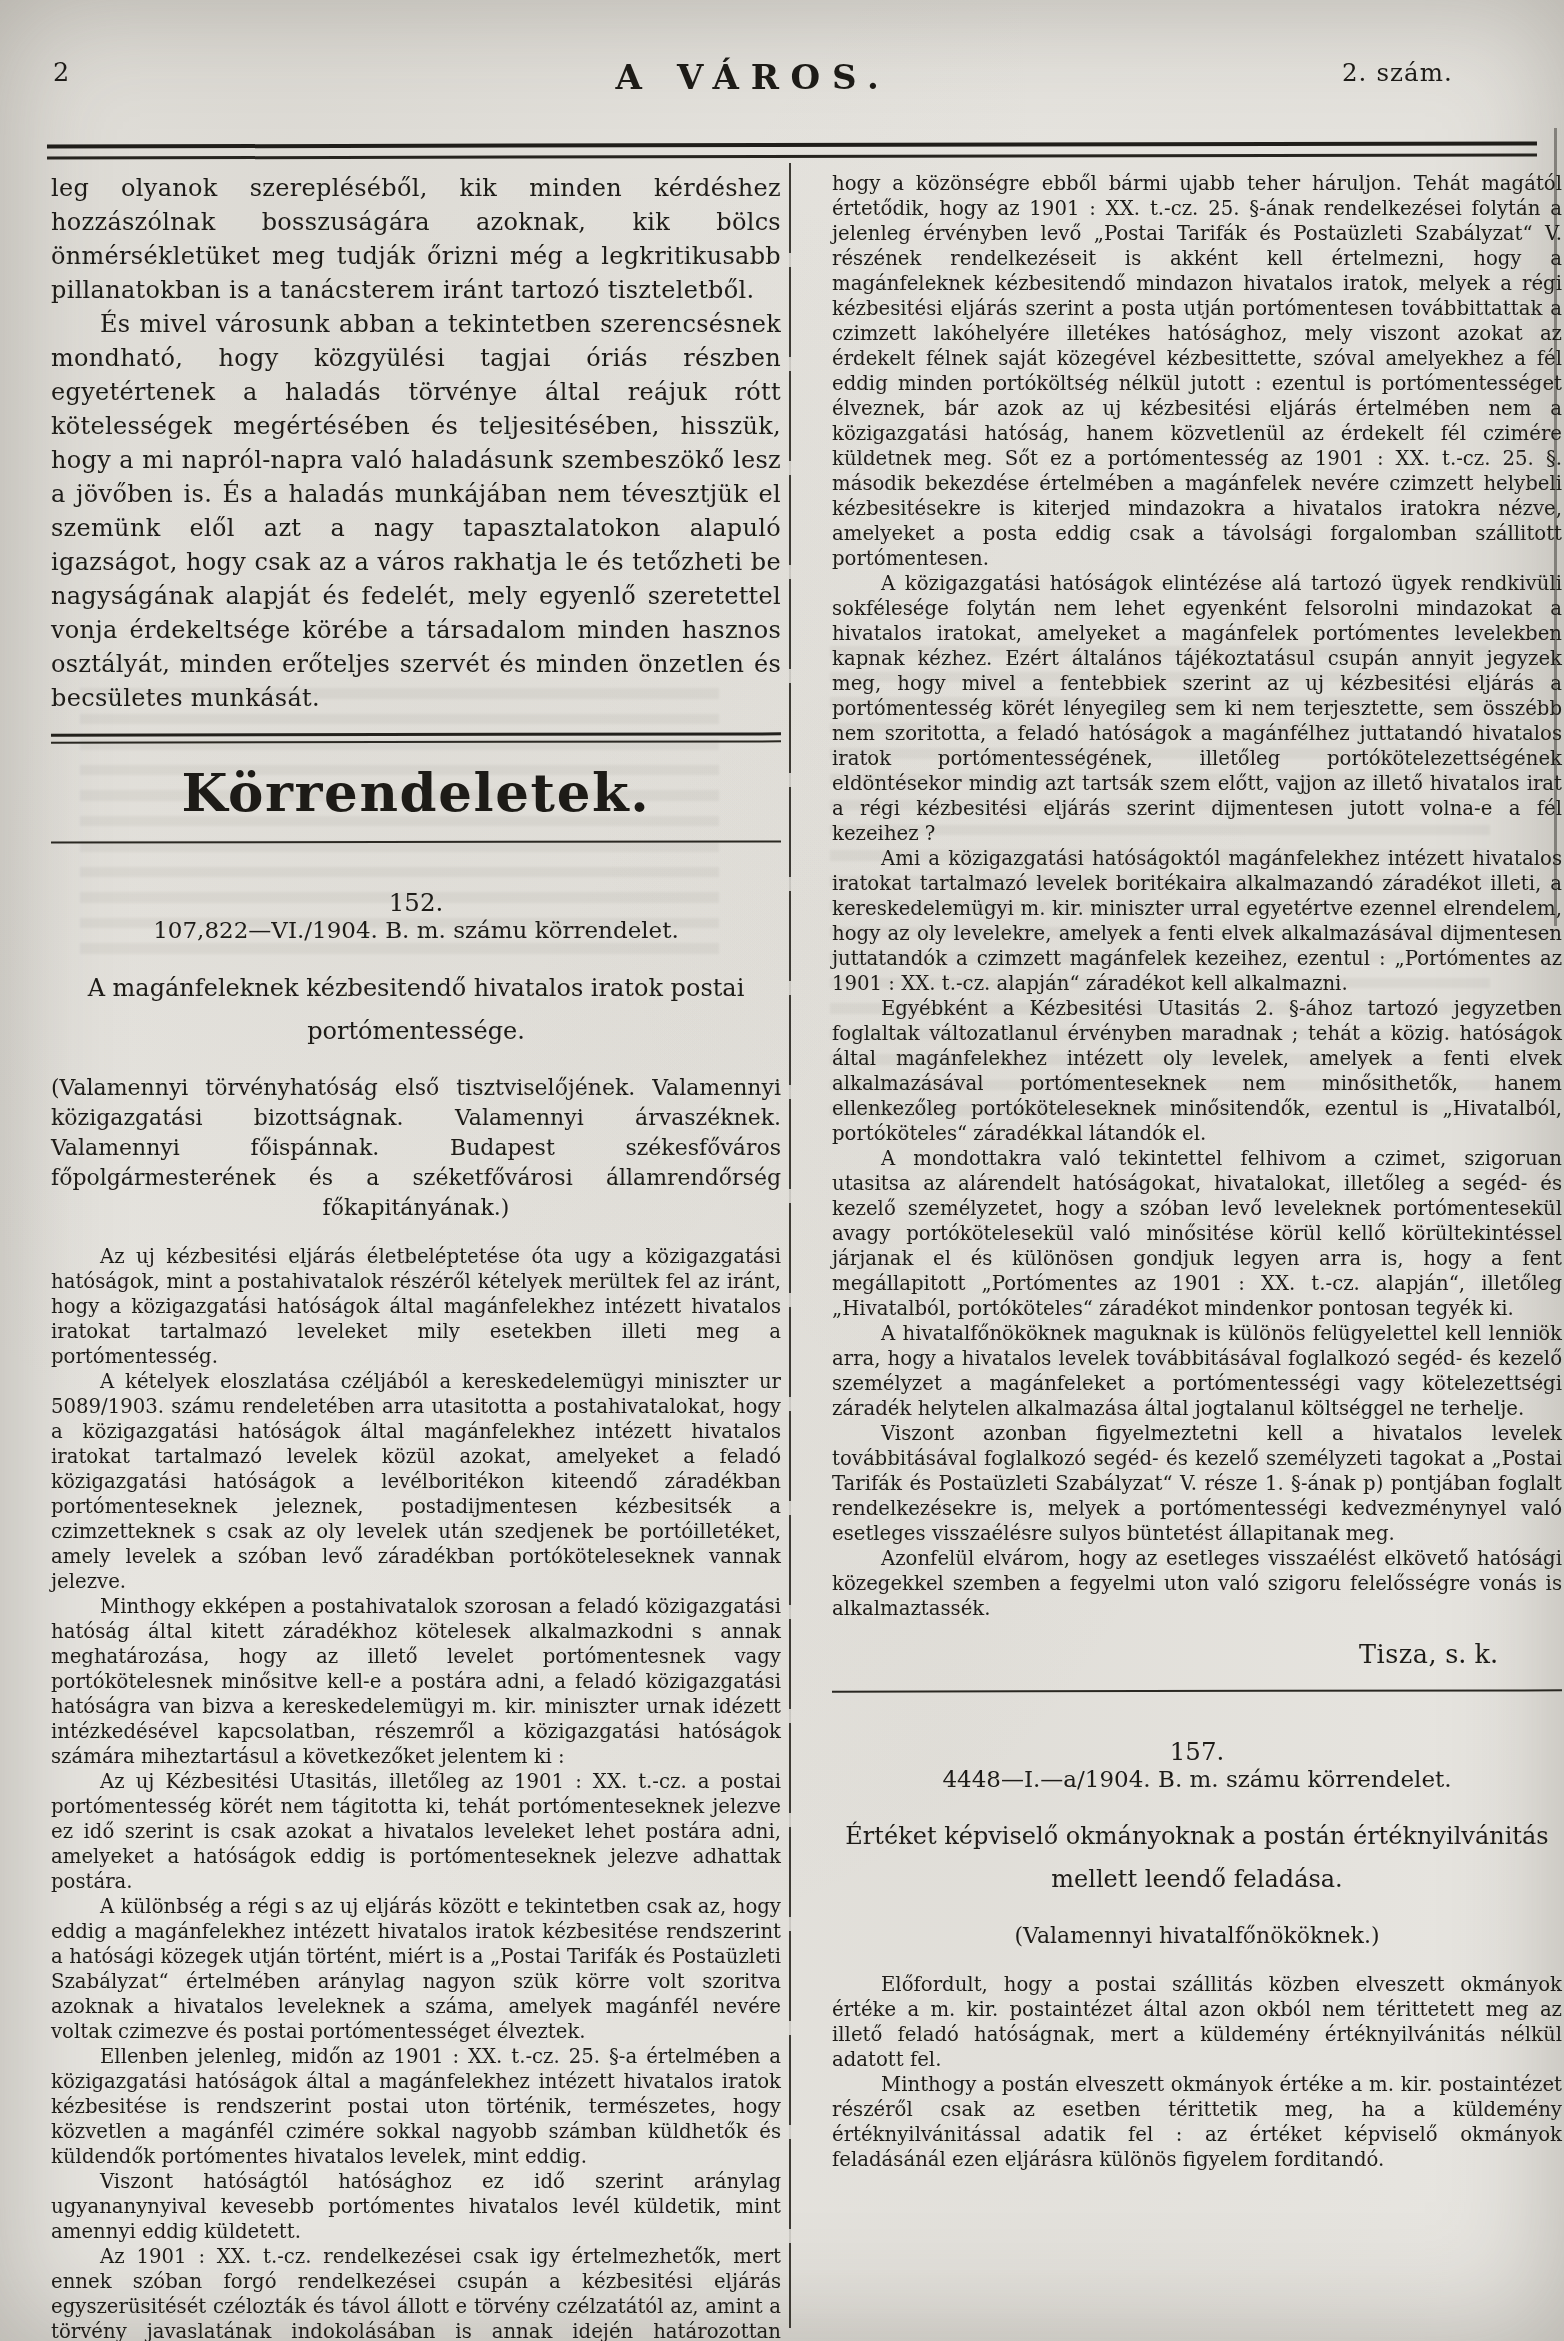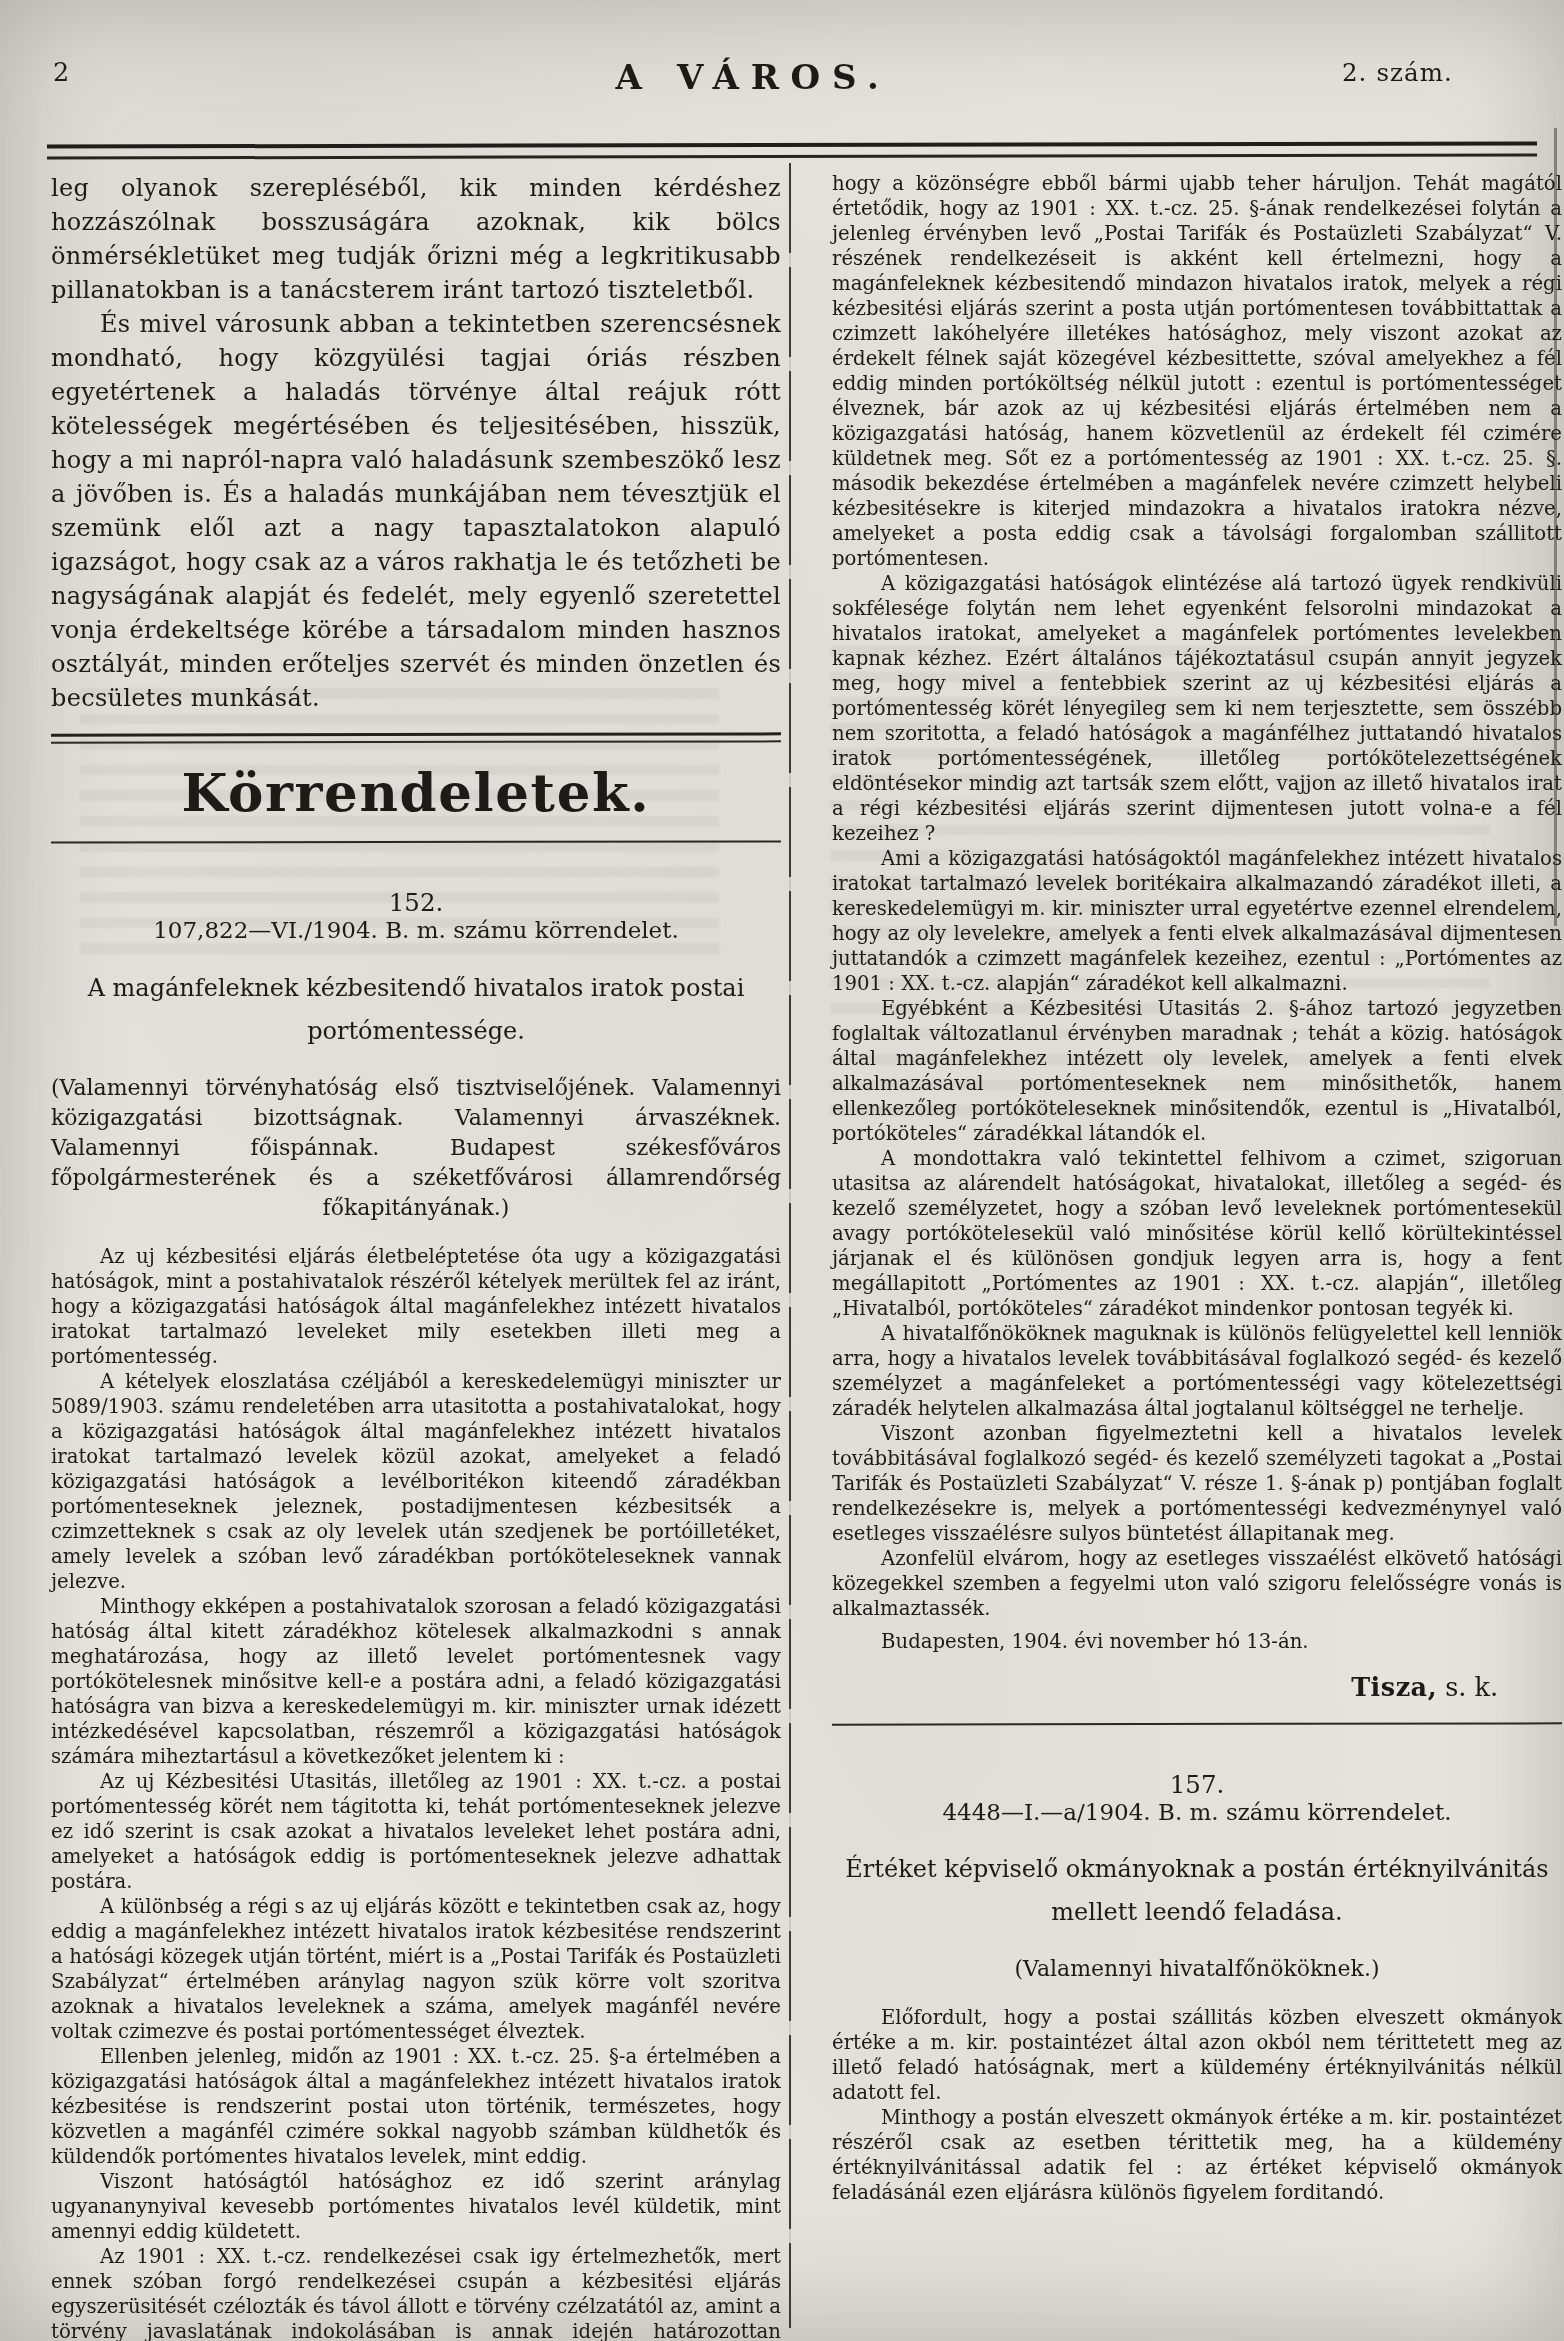--- a/index.html
+++ b/index.html
@@ -73,21 +73,21 @@
   }
   .addressees{
     font-size:22px;line-height:30px;margin-top:20px;
     text-align:justify;text-align-last:center;
   }
   .body-block{margin-top:21px;}
   .dateline{margin-top:7.5px;}
   .signature{
     text-align:right;padding-right:64px;font-size:25.5px;margin-top:18px;
   }
-  .signature .sig-name{font-weight:bold;letter-spacing:0.5px;}
+  .signature .sig-name{font-weight:normal;letter-spacing:0.5px;}
   .sig-rule{margin-top:21px;border-top:2.1px solid #2a2822;transform:rotate(-0.1deg);}
   
   .bleed{
     position:absolute;pointer-events:none;opacity:0.055;filter:blur(1.1px);
     background:repeating-linear-gradient(to bottom,
       transparent 0 7.5px, #4a463e 7.5px 18px, transparent 18px 25.5px);
   }
   .bleed-a{left:830px;top:639px;width:660px;height:479px;}
   .bleed-b{left:80px;top:681px;width:639px;height:277px;}
   .edge-streak{
@@ -151,21 +151,20 @@
         <p class="body-par">hogy a közönségre ebből bármi ujabb teher háruljon. Tehát magától értetődik, hogy az 1901 : XX. t.-cz. 25. §-ának rendelkezései folytán a jelenleg érvényben levő „Postai Tarifák és Postaüzleti Szabályzat“ V. részének rendelkezéseit is akként kell értelmezni, hogy a magánfeleknek kézbesitendő mindazon hivatalos iratok, melyek a régi kézbesitési eljárás szerint a posta utján portómentesen továbbittattak a czimzett lakóhelyére illetékes hatósághoz, mely viszont azokat az érdekelt félnek saját közegével kézbesittette, szóval amelyekhez a fél eddig minden portóköltség nélkül jutott : ezentul is portómentességet élveznek, bár azok az uj kézbesitési eljárás értelmében nem a közigazgatási hatóság, hanem közvetlenül az érdekelt fél czimére küldetnek meg. Sőt ez a portómentesség az 1901 : XX. t.-cz. 25. §. második bekezdése értelmében a magánfelek nevére czimzett helybeli kézbesitésekre is kiterjed mindazokra a hivatalos iratokra nézve, amelyeket a posta eddig csak a távolsági forgalomban szállitott portómentesen.</p>
         <p class="body-par indent">A közigazgatási hatóságok elintézése alá tartozó ügyek rendkivüli sokfélesége folytán nem lehet egyenként felsorolni mindazokat a hivatalos iratokat, amelyeket a magánfelek portómentes levelekben kapnak kézhez. Ezért általános tájékoztatásul csupán annyit jegyzek meg, hogy mivel a fentebbiek szerint az uj kézbesitési eljárás a portómentesség körét lényegileg sem ki nem terjesztette, sem összébb nem szoritotta, a feladó hatóságok a magánfélhez juttatandó hivatalos iratok portómentességének, illetőleg portókötelezettségének eldöntésekor mindig azt tartsák szem előtt, vajjon az illető hivatalos irat a régi kézbesitési eljárás szerint dijmentesen jutott volna-e a fél kezeihez ?</p>
         <p class="body-par indent">Ami a közigazgatási hatóságoktól magánfelekhez intézett hivatalos iratokat tartalmazó levelek boritékaira alkalmazandó záradékot illeti, a kereskedelemügyi m. kir. miniszter urral egyetértve ezennel elrendelem, hogy az oly levelekre, amelyek a fenti elvek alkalmazásával dijmentesen juttatandók a czimzett magánfelek kezeihez, ezentul : „Portómentes az 1901 : XX. t.-cz. alapján“ záradékot kell alkalmazni.</p>
         <p class="body-par indent">Egyébként a Kézbesitési Utasitás 2. §-ához tartozó jegyzetben foglaltak változatlanul érvényben maradnak ; tehát a közig. hatóságok által magánfelekhez intézett oly levelek, amelyek a fenti elvek alkalmazásával portómenteseknek nem minősithetők, hanem ellenkezőleg portóköteleseknek minősitendők, ezentul is „Hivatalból, portóköteles“ záradékkal látandók el.</p>
         <p class="body-par indent">A mondottakra való tekintettel felhivom a czimet, szigoruan utasitsa az alárendelt hatóságokat, hivatalokat, illetőleg a segéd- és kezelő személyzetet, hogy a szóban levő leveleknek portómentesekül avagy portókötelesekül való minősitése körül kellő körültekintéssel járjanak el és különösen gondjuk legyen arra is, hogy a fent megállapitott „Portómentes az 1901 : XX. t.-cz. alapján“, illetőleg „Hivatalból, portóköteles“ záradékot mindenkor pontosan tegyék ki.</p>
         <p class="body-par indent">A hivatalfőnököknek maguknak is különös felügyelettel kell lenniök arra, hogy a hivatalos levelek továbbitásával foglalkozó segéd- és kezelő személyzet a magánfeleket a portómentességi vagy kötelezettségi záradék helytelen alkalmazása által jogtalanul költséggel ne terhelje.</p>
         <p class="body-par indent">Viszont azonban figyelmeztetni kell a hivatalos levelek továbbitásával foglalkozó segéd- és kezelő személyzeti tagokat a „Postai Tarifák és Postaüzleti Szabályzat“ V. része 1. §-ának p) pontjában foglalt rendelkezésekre is, melyek a portómentességi kedvezménynyel való esetleges visszaélésre sulyos büntetést állapitanak meg.</p>
         <p class="body-par indent">Azonfelül elvárom, hogy az esetleges visszaélést elkövető hatósági közegekkel szemben a fegyelmi uton való szigoru felelősségre vonás is alkalmaztassék.</p>
       </div>
 
-    <p class="body-par indent dateline">Budapesten, 1904. évi november hó 13-án.</p>
 
     <p class="signature">
       <span class="sig-name">Tisza,</span>
       <span>s. k.</span>
     </p>
 
     <div class="sig-rule"></div>
 
     <div>
       <p class="ord-number">157.</p>

